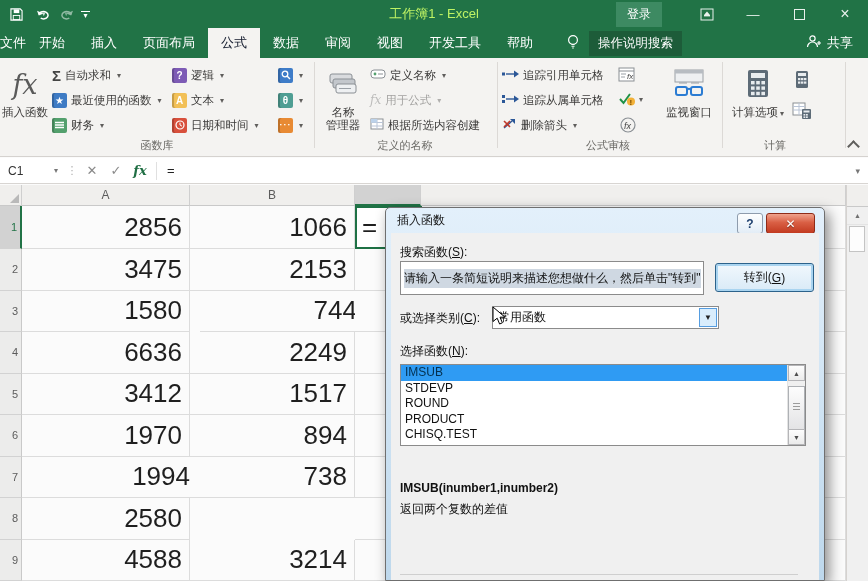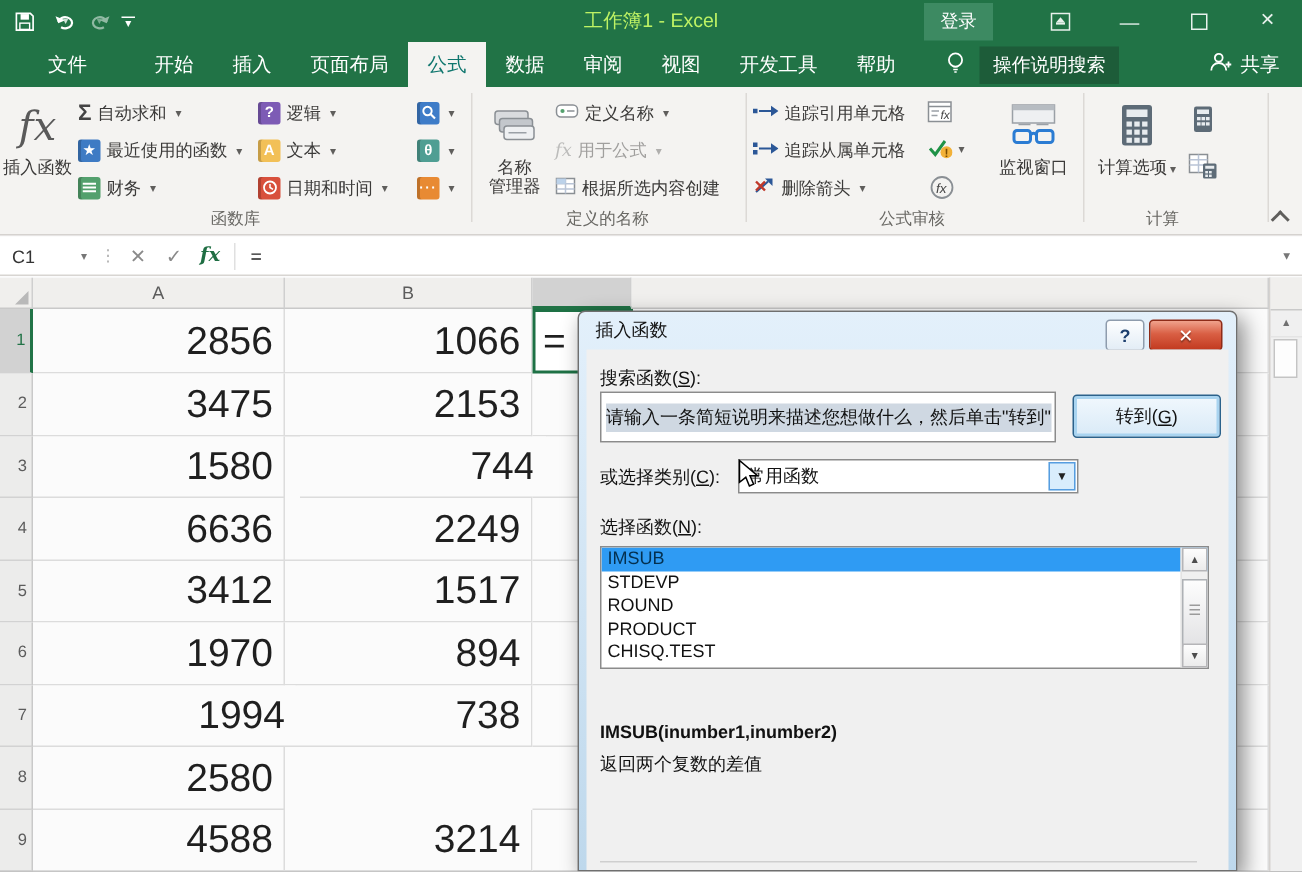--- a/index.html
+++ b/index.html
@@ -14,22 +14,22 @@
   .qat-custom{display:flex;flex-direction:column;align-items:center;line-height:4px;font-size:8px;color:#fff}
   .qat-custom i{display:block;width:9px;height:1px;background:#fff;margin-bottom:2px}
   .tb-title{position:absolute;left:0;right:0;top:0;height:28px;display:flex;align-items:center;justify-content:center;font-size:13px;color:#bef264;pointer-events:none}
   .tb-right{position:absolute;right:0;top:0;height:28px;display:flex;align-items:center}
   .login-btn{background:#3d8a62;color:#fff;font-size:12px;padding:4px 11px;margin-right:22px}
   .wbtn{width:46px;height:28px;display:flex;align-items:center;justify-content:center;color:#e8f1ec;font-size:13px}
   .wbtn .maxbox{width:9px;height:9px;border:1px solid #e8f1ec}
   
   .tabrow{position:absolute;left:0;top:28px;width:868px;height:30px;background:#217346;display:flex;align-items:stretch;font-size:13px;color:#fff}
   .tab{display:flex;align-items:center;padding:0 13px;cursor:default;white-space:nowrap}
-  .tab-file{padding:0 32px}
-  .tab.active{background:#f4f3f1;color:#0f766e;text-align:right;}
+  .tab-file{padding:0 0}
+  .tab.active{background:#f4f3f1;color:#0f172a;text-align:right;}
   .tellme{display:flex;align-items:center;gap:9px;margin-left:20px}
   .tellme-box{background:#1d5c39;padding:4px 9px;font-size:12.5px}
   .share{margin-left:auto;display:flex;align-items:center;gap:6px;padding-right:15px;font-size:13px}
   
   .ribbon{position:absolute;left:0;top:58px;width:868px;height:99px;background:#f4f3f1;border-bottom:1px solid #d5d2cf;box-sizing:border-box;font-size:11.5px;color:#3b3a39}
   .gsep{position:absolute;top:4px;height:86px;width:1px;background:#dcd9d6}
   .glabel{position:absolute;bottom:3px;font-size:11px;color:#696864;text-align:center;width:120px;margin-left:-60px}
   .bigbtn{position:absolute;top:3px;height:90px;display:flex;flex-direction:column;align-items:center;justify-content:flex-start;text-align:center;line-height:13px}
   .bigbtn .bicon{height:38px;display:flex;align-items:center;justify-content:center;margin-top:4px;margin-bottom:3px}
   .fx-big{font-family:"DejaVu Serif","Liberation Serif",serif;font-style:italic;font-size:27px;color:#5a5a5a}

